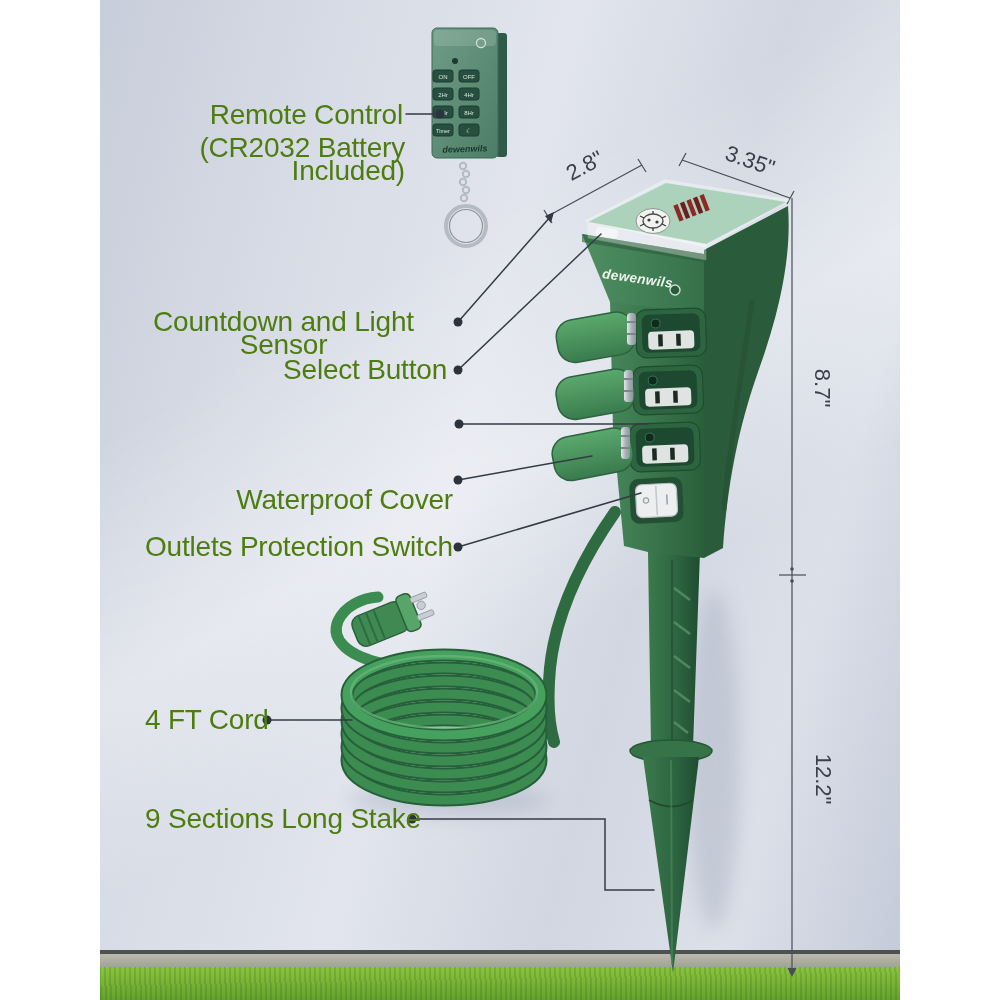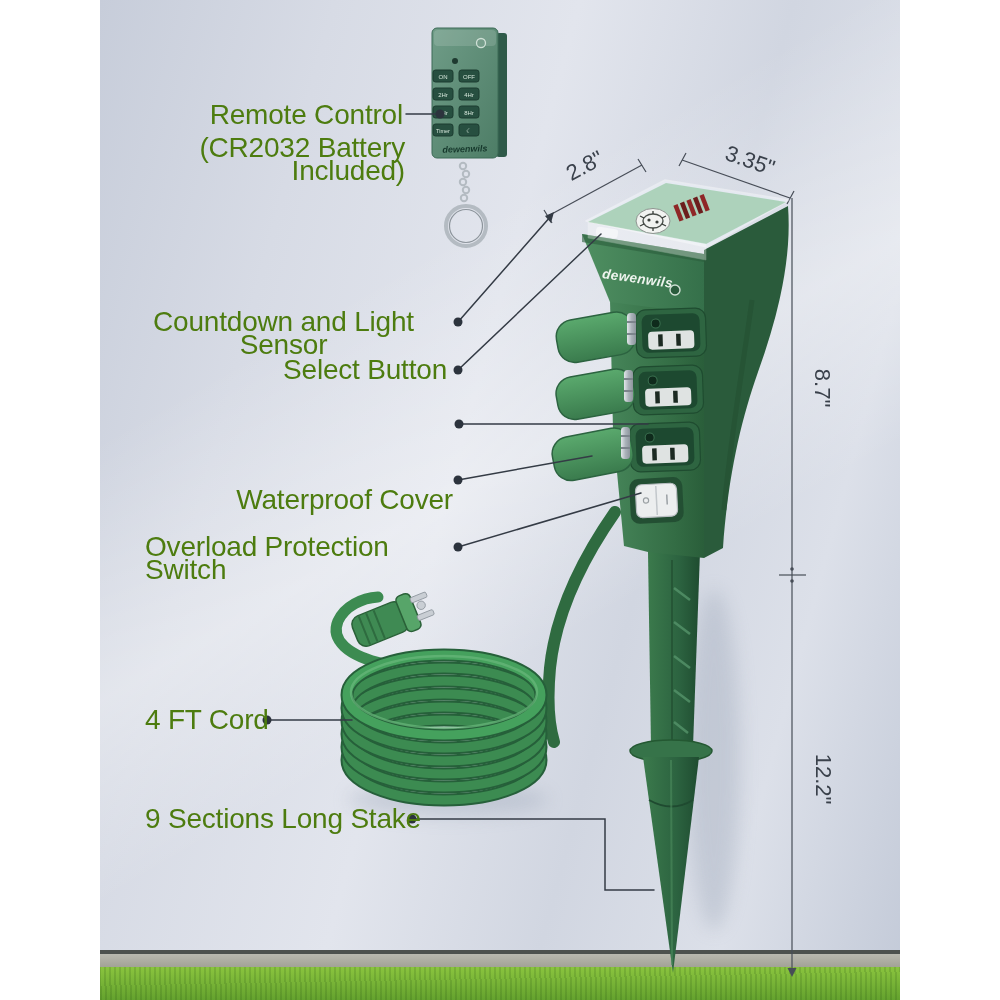--- a/index.html
+++ b/index.html
@@ -287,21 +287,21 @@
       </g>
     </g>
   </svg>
 
   <div class="lbl r" style="left:130px;top:103px;width:273px;">Remote Control</div>
   <div class="lbl c" style="left:110px;top:136px;width:295px;">(CR2032 Battery Included)</div>
   <div class="lbl r" style="left:120px;top:310px;width:327px;text-align:center;">Countdown and Light Sensor</div>
   <div class="lbl r" style="left:120px;top:358px;width:327px;">Select Button</div>
   <div class="lbl r" style="left:126px;top:468px;width:327px;margin-top:20px;">Waterproof Cover</div>
   <div class="lbl" style="left:145px;top:535px;width:330px;">
-    <div>Overload Protection Switch</div>
+    <div>Outlets Protection Switch</div>
   </div>
   <div class="lbl" style="left:145px;top:708px;width:160px;">4 FT Cord</div>
   <div class="lbl" style="left:145px;top:807px;width:280px;">9 Sections Long Stake</div>
 
   <div class="dim" style="left:550px;top:155px;width:70px;transform:rotate(-28deg);">2.8"</div>
   <div class="dim" style="left:705px;top:150px;width:90px;transform:rotate(19deg);">3.35"</div>
   <div class="dim" style="left:782px;top:377px;width:80px;transform:rotate(90deg);">8.7"</div>
   <div class="dim" style="left:778px;top:768px;width:90px;transform:rotate(90deg);">12.2"</div>
 
 </div>

